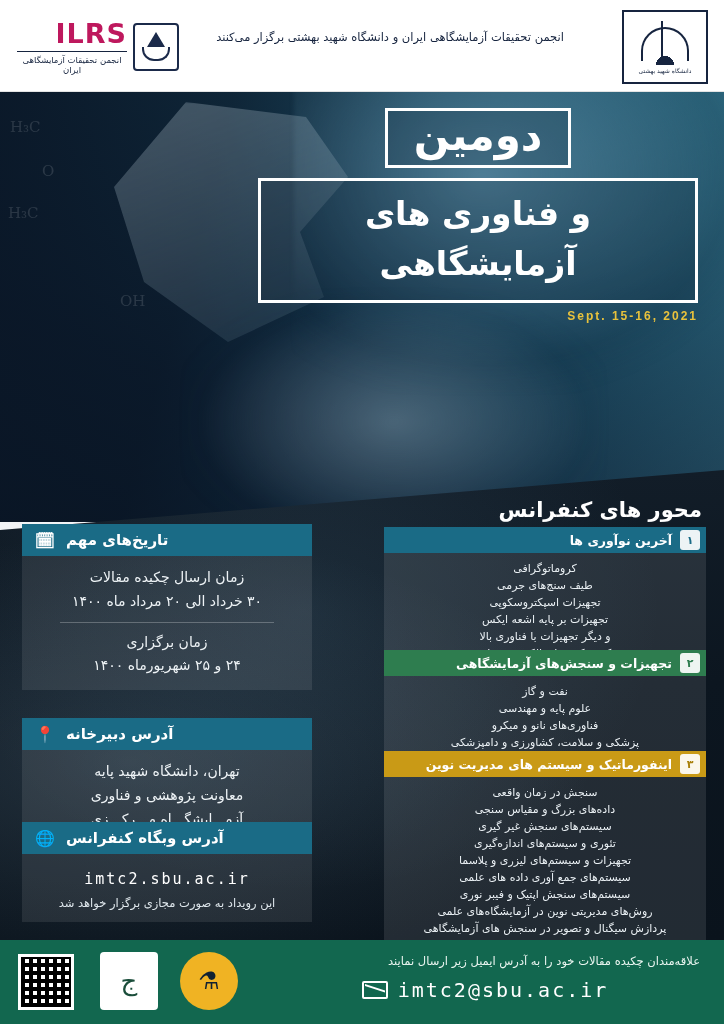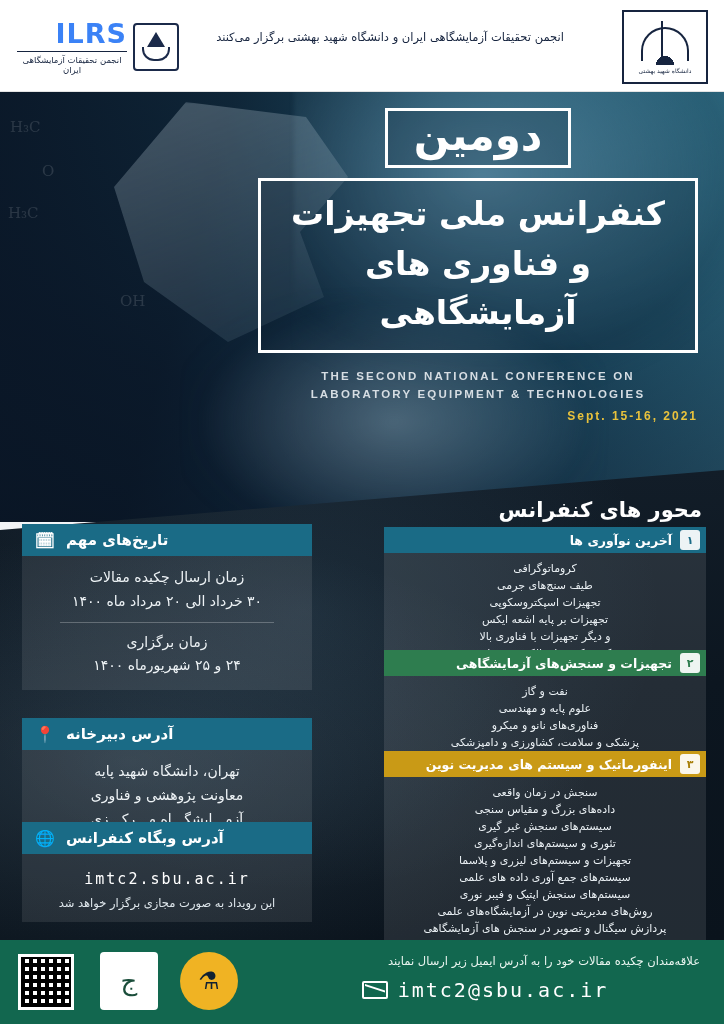--- a/index.html
+++ b/index.html
@@ -53,21 +53,21 @@
     transform: translateX(-50%);
     width: 24px; height: 12px;
     border: 2px solid #1b2a4a;
     border-top: none;
     border-radius: 0 0 12px 12px;
   }
   .ilrs-text { display: flex; flex-direction: column; align-items: flex-start; }
   .ilrs-title {
     font-family: "DejaVu Sans", sans-serif;
     font-weight: bold; font-size: 27px; letter-spacing: 1px;
-    color: #3b82f6;
+    color: #be185d;
     line-height: 1;
   }
   .ilrs-sub {
     font-size: 8.5px; color: #16243f;
     border-top: 1px solid #16243f;
     margin-top: 4px; padding-top: 3px;
     width: 110px; text-align: center;
     direction: rtl;
   }
   .header-center {
@@ -360,26 +360,21 @@
     <div class="hero-blob2"></div>
     <div class="microscope-silhouette"></div>
     <div class="chem" style="left:10px; top:26px;">H₃C</div>
     <div class="chem" style="left:42px; top:70px;">O</div>
     <div class="chem" style="left:8px; top:112px;">H₃C</div>
     <div class="chem" style="left:120px; top:200px;">OH</div>
 
     <div class="title-block">
       <div class="title-1">دومین</div>
       <div class="title-2">
-        <span class="ln">کنفرانس  ملی تجهیزات</span>
         <span class="ln">و فناوری های آزمایشگاهی</span>
-      </div>
-      <div class="title-en">
-        <div>THE SECOND  NATIONAL  CONFERENCE ON</div>
-        <div>LABORATORY EQUIPMENT  &amp; TECHNOLOGIES</div>
       </div>
       <div class="title-date">Sept. 15-16, 2021</div>
     </div>
 
     <div class="hexrow">
       
       
       
     </div>
   </div>

